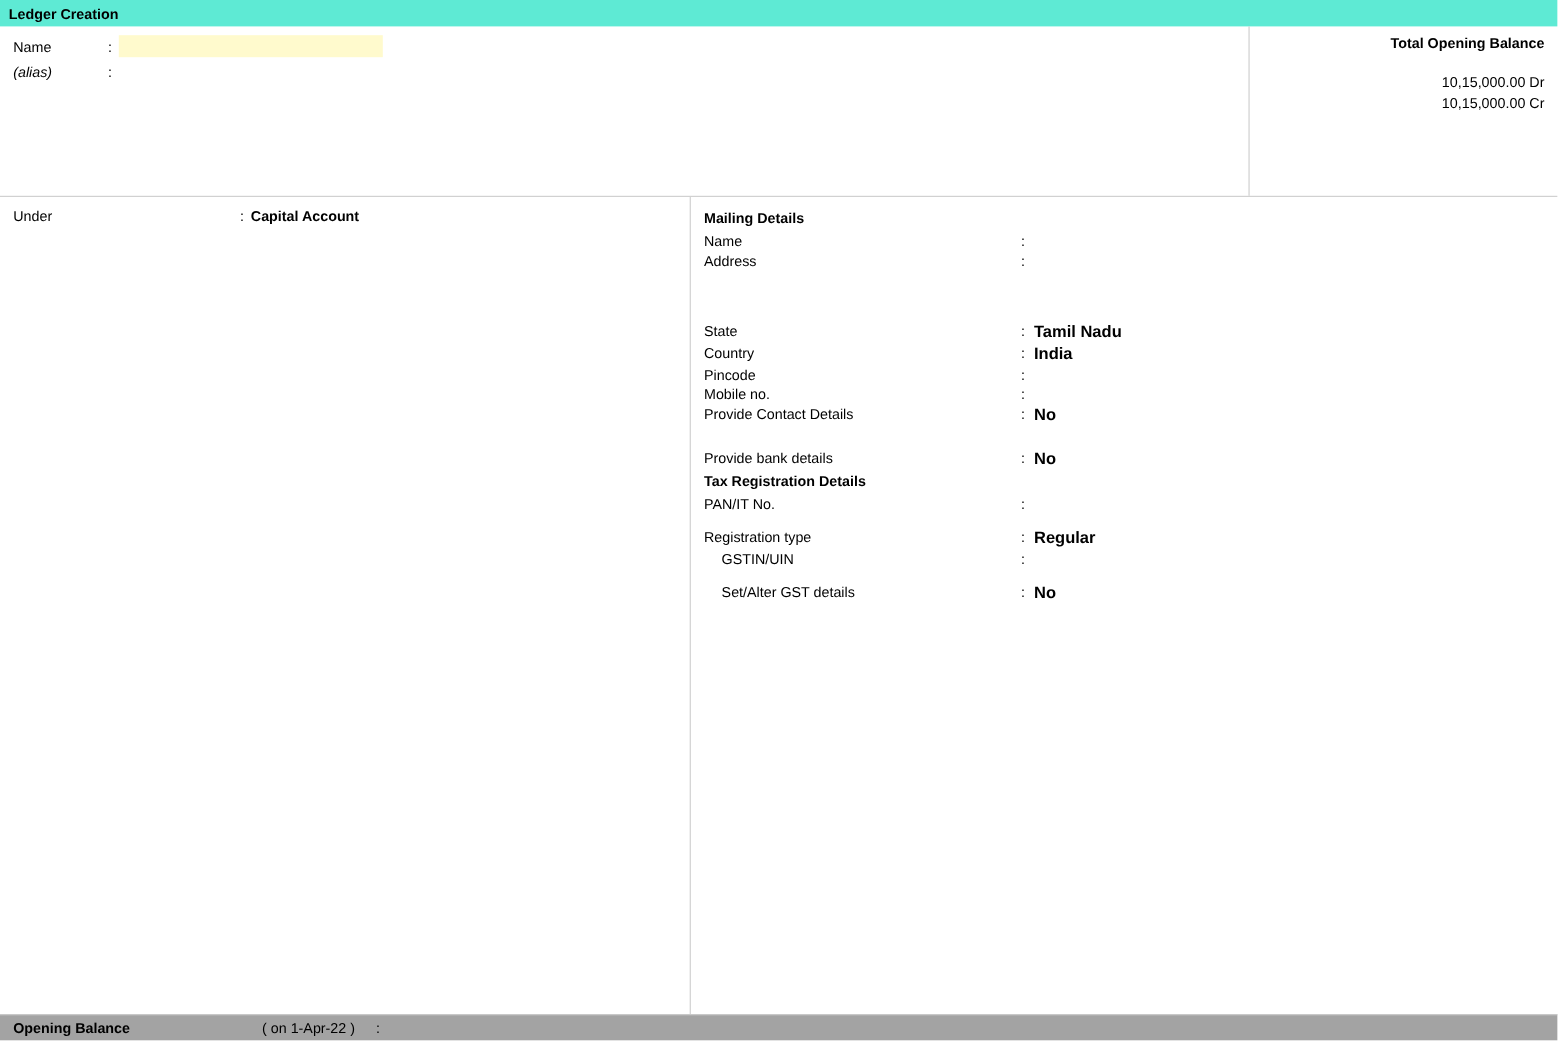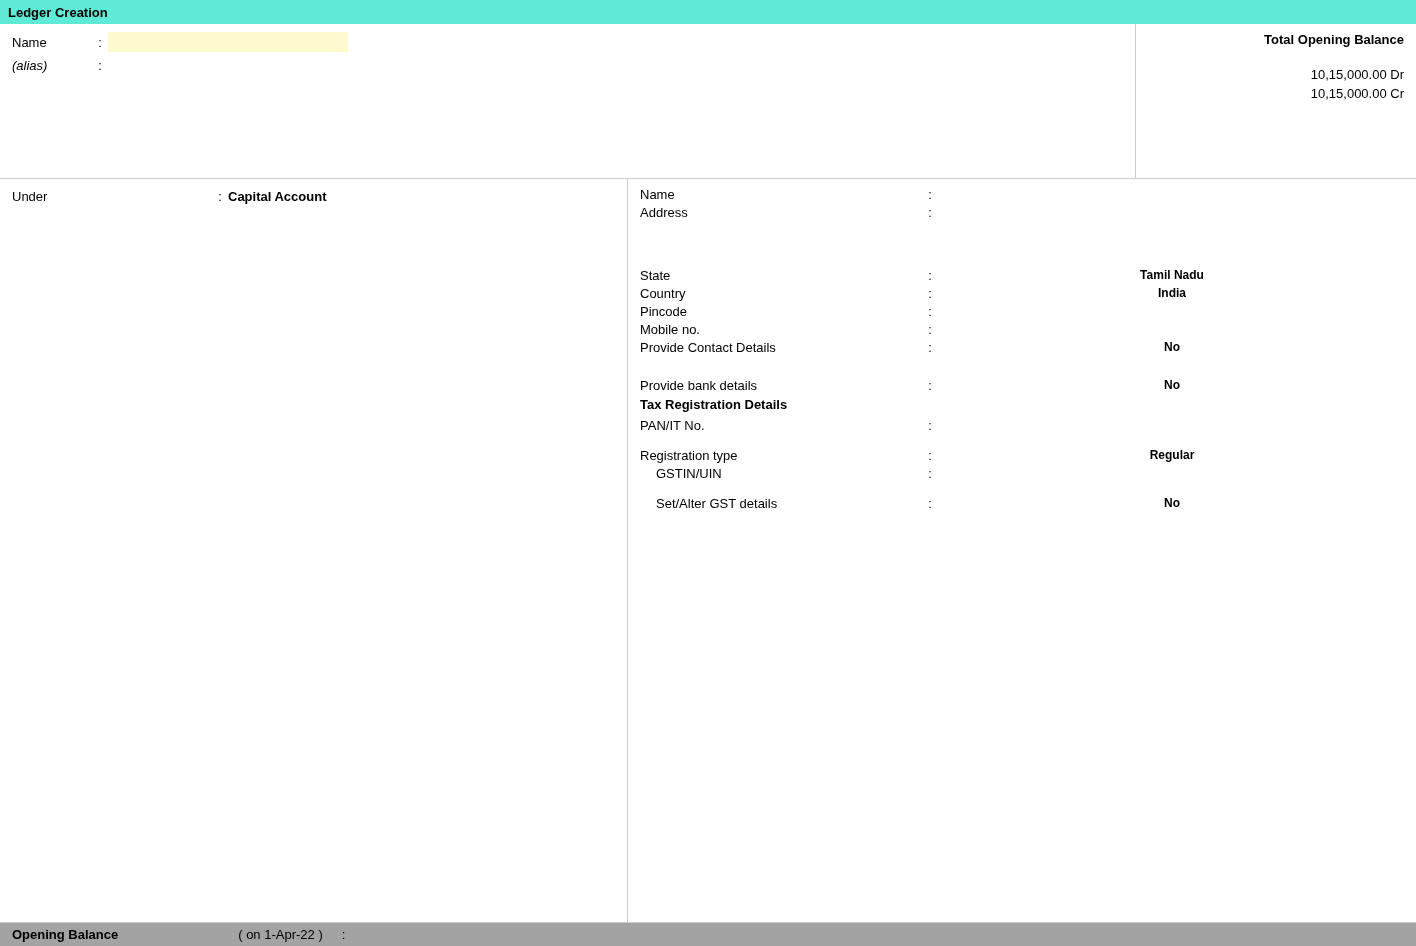--- a/index.html
+++ b/index.html
@@ -146,22 +146,21 @@
       width: 280px;
       font-size: 13px;
     }
     .detail-sep {
       width: 20px;
       text-align: center;
       font-size: 13px;
     }
     .detail-value {
       flex: 1;
-      font-size: 12px;
-      text-align: center;
+      font-size: 15px;
     }
     .detail-value.bold {
       font-weight: bold;
     }
 
     
     .address-field {
       min-height: 60px;
     }
 
@@ -244,20 +243,21 @@
     <div class="left-panel">
       <div class="under-row">
         <div class="under-label">Under</div>
         <div class="under-sep">:</div>
         <div class="under-value">Capital Account</div>
       </div>
     </div>
 
     <div class="right-panel">
 
+      <div class="section-title">Mailing Details</div>
 
       <div class="detail-row">
         <div class="detail-label">Name</div>
         <div class="detail-sep">:</div>
         <div class="detail-value"></div>
       </div>
 
       <div class="detail-row">
         <div class="detail-label">Address</div>
         <div class="detail-sep">:</div>

